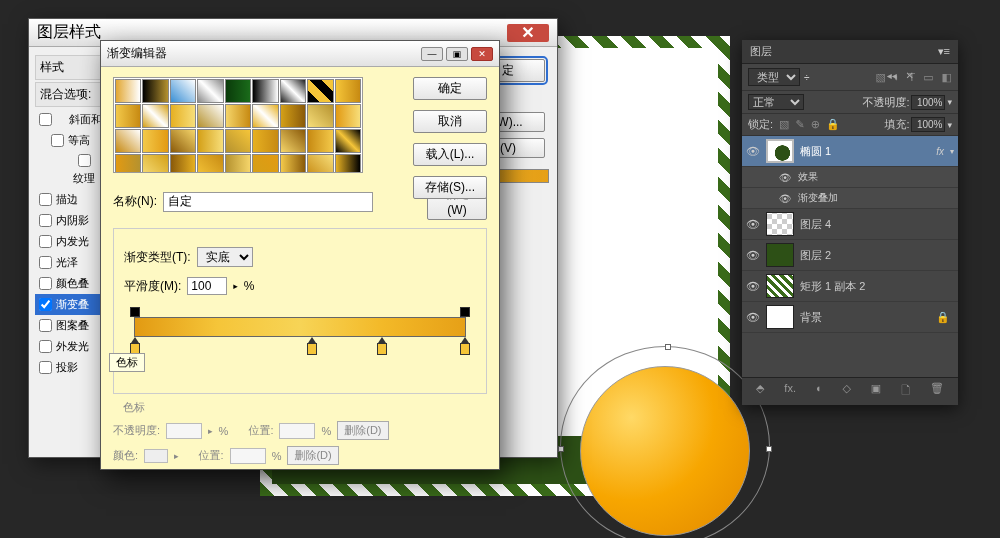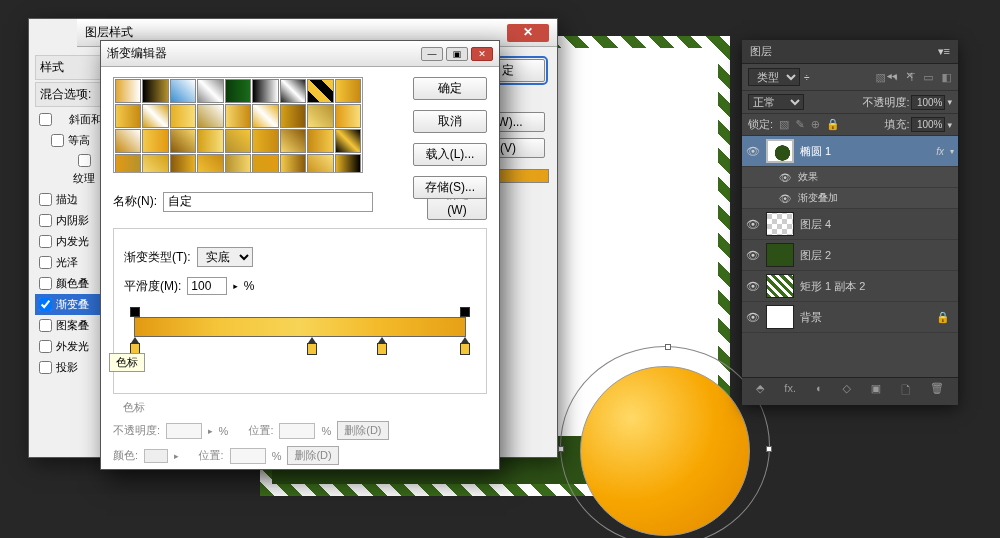--- a/index.html
+++ b/index.html
@@ -39,34 +39,34 @@
   .layer .name { flex: 1; }
   .layer .fx { color: #ccc; font-style: italic; font-size: 10px; }
   .layer .dropdown { font-size: 8px; color: #ccc; }
   .layer.sub { padding-left: 36px; background: #4a4a4a; font-size: 10px; }
   .layer .lock { color: #aaa; margin-right: 4px; }
   .panel-footer { display: flex; justify-content: space-around; padding: 4px; border-top: 1px solid #222; background: #3d3d3d; color: #999; font-size: 11px; margin-top: 44px; }
   .panel-footer span { cursor: pointer; }
 
   
   .style-dialog { position: absolute; left: 28px; top: 18px; width: 530px; height: 440px; background: #f0f0f0; border: 1px solid #555; box-shadow: 4px 6px 20px rgba(0,0,0,.5); }
-  .dlg-title { height: 28px; background: linear-gradient(#fff,#e0e0e0); display: flex; align-items: center; padding: 0 8px; font-size: 12px; border-bottom: 1px solid #aaa; justify-content: space-between; margin-left: 48px; }
+  .dlg-title { height: 28px; background: linear-gradient(#fff,#e0e0e0); display: flex; align-items: center; padding: 0 8px; font-size: 16px; border-bottom: 1px solid #aaa; justify-content: space-between; }
   .dlg-title .close-x { width: 42px; height: 18px; background: #c74a3f; color: #fff; text-align: center; border-radius: 2px; font-weight: bold; line-height: 17px; }
   .style-sidebar { position: absolute; left: 6px; top: 36px; width: 86px; font-size: 12px; }
   .style-sidebar .group-title { background: #e8e8e8; padding: 3px 4px; border: 1px solid #ccc; margin-bottom: 2px; }
   .style-item { padding: 3px 4px; display: flex; align-items: center; gap: 4px; font-size: 11px; }
   .style-item.selected { background: #2f6ed0; color: #fff; }
   .style-item input { margin: 0; }
   .style-right-btns { position: absolute; right: 12px; top: 40px; display: flex; flex-direction: column; gap: 6px; }
   .style-right-btns button, .ge-btns button { width: 74px; font-size: 12px; padding: 2px 0; background: linear-gradient(#fdfdfd,#e6e6e6); border: 1px solid #888; border-radius: 2px; }
   .style-right-btns button.primary { outline: 2px solid #2f6ed0; outline-offset: 1px; }
   .gradient-preview { position: absolute; left: 300px; top: 150px; width: 220px; height: 14px; background: linear-gradient(90deg, #f3c037, #e6a017); border: 1px solid #888; }
 
   
-  .grad-dialog { position: absolute; left: 100px; top: 40px; width: 400px; height: 430px; background: #ffffff; border: 1px solid #555; box-shadow: 6px 10px 24px rgba(0,0,0,.6); }
+  .grad-dialog { position: absolute; left: 100px; top: 40px; width: 400px; height: 430px; background: #fef9c3; border: 1px solid #555; box-shadow: 6px 10px 24px rgba(0,0,0,.6); }
   .gd-title { height: 26px; background: linear-gradient(#fff,#e2e2e2); display: flex; align-items: center; justify-content: space-between; padding: 0 6px; border-bottom: 1px solid #aaa; }
   .gd-title .win-btns { display: flex; gap: 3px; }
   .gd-title .win-btns span { display: inline-block; width: 22px; height: 14px; background: #e2e2e2; border: 1px solid #888; border-radius: 2px; font-size: 9px; text-align: center; line-height: 12px; }
   .gd-title .win-btns span.close { background: #c74a3f; color: #fff; border-color: #a03028; }
   .gd-body { padding: 10px 12px; position: relative; }
   .presets-label { font-size: 12px; margin-bottom: 4px; display: flex; justify-content: space-between; align-items: center; }
   .presets-label .gear { font-size: 12px; color: #444; margin-right: 4px; }
   .presets-grid { width: 250px; height: 96px; border: 1px solid #999; background: #fff; display: grid; grid-template-columns: repeat(9, 1fr); grid-auto-rows: 24px; gap: 1px; overflow: hidden; padding: 1px; }
   .presets-grid div { border: 1px solid #888; }
   .ge-btns { position: absolute; right: 12px; top: 10px; display: flex; flex-direction: column; gap: 10px; }

